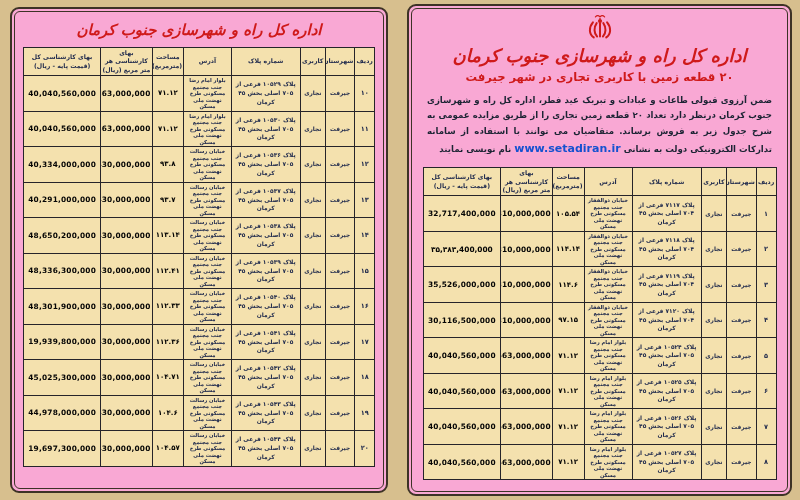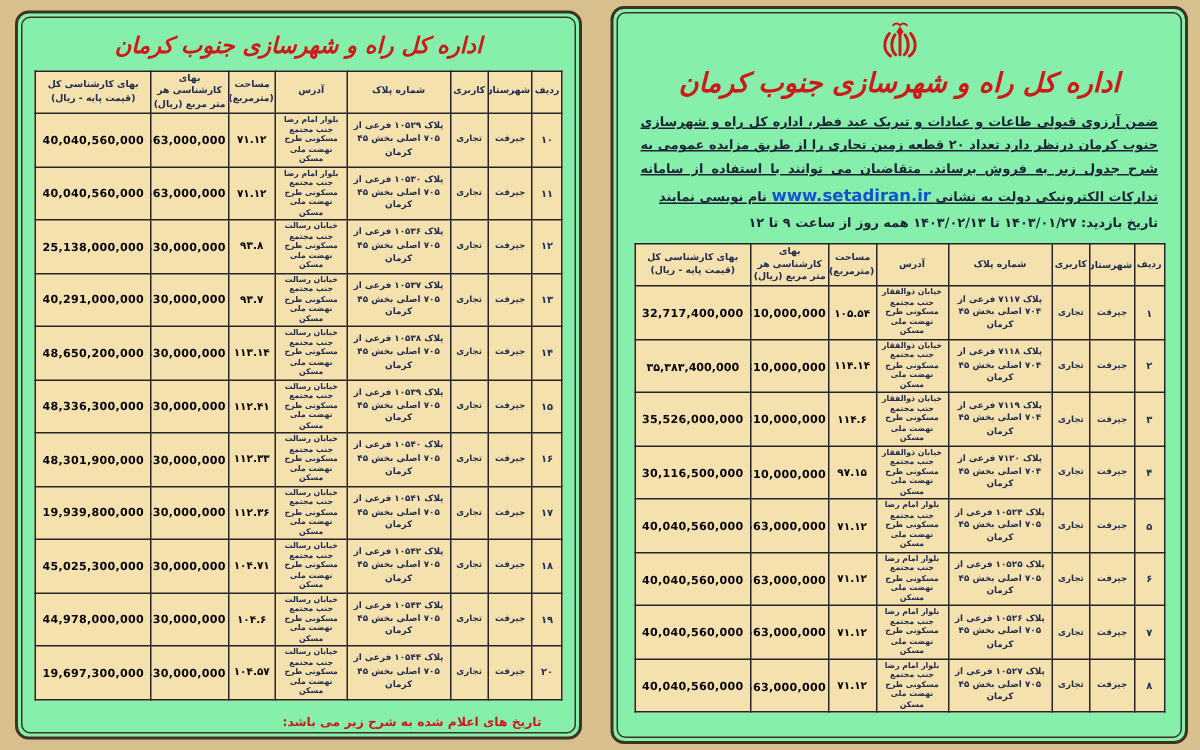--- a/index.html
+++ b/index.html
@@ -4,21 +4,21 @@
 <style>
   html,body{margin:0;padding:0;}
   body{
     width:800px;height:500px;
     background:#d7bf8e;
     font-family:"DejaVu Sans",sans-serif;
     position:relative;overflow:hidden;
   }
   .page{
     position:absolute;
-    background:#86efac;
+    background:#f9a8d4;
     border:2px solid #3d3226;
     border-radius:9px;
     box-sizing:border-box;
   }
   .page-inner{
     position:absolute;inset:2px;
     border:1px solid #3d3226;
     border-radius:6px;
     box-sizing:border-box;
     direction:rtl;
@@ -35,21 +35,21 @@
   .page-right .callig-title{font-size:18px;margin-top:1px;}
 
   .emblem{display:block;margin:5px auto 0;}
 
   .notice-title{color:#cf1a1a;font-weight:bold;text-align:center;font-size:11px;margin-top:8px;}
   .notice-sub{color:#cf1a1a;font-weight:bold;text-align:center;font-size:11.5px;margin-top:4px;}
 
   .body-par{
     margin:9px 15px 0;
     font-size:8.6px;font-weight:bold;color:#1c2434;
-    text-align:justify;line-height:1.8;text-decoration:underline;
+    text-align:justify;line-height:1.8;
   }
   .site-link{color:#1551d0;font-size:11px;font-weight:bold;direction:ltr;unicode-bidi:embed;}
   .visit-line{margin:3px 15px 0;font-size:8.6px;font-weight:bold;color:#1c2434;text-align:right;}
 
   table.sale{
     border-collapse:collapse;table-layout:fixed;
     direction:rtl;
     background:#f4e1ae;
   }
   .page-right table.sale{width:354px;margin:8px auto 0;}
@@ -132,21 +132,21 @@
             <td class="c-total">40,040,560,000</td>
           </tr>
           <tr>
             <td class="c-no">۱۲</td>
             <td class="c-city">جیرفت</td>
             <td class="c-usage">تجاری</td>
             <td class="c-plot">پلاک ۱۰۵۳۶ فرعی از ۷۰۵ اصلی بخش ۴۵ کرمان</td>
             <td class="c-address">خیابان رسالت جنب مجتمع مسکونی طرح نهضت ملی مسکن</td>
             <td class="c-area">۹۳.۸</td>
             <td class="c-unit">430,000,000</td>
-            <td class="c-total">25,138,000,000</td>
+            <td class="c-total">40,334,000,000</td>
           </tr>
           <tr>
             <td class="c-no">۱۳</td>
             <td class="c-city">جیرفت</td>
             <td class="c-usage">تجاری</td>
             <td class="c-plot">پلاک ۱۰۵۳۷ فرعی از ۷۰۵ اصلی بخش ۴۵ کرمان</td>
             <td class="c-address">خیابان رسالت جنب مجتمع مسکونی طرح نهضت ملی مسکن</td>
             <td class="c-area">۹۳.۷</td>
             <td class="c-unit">430,000,000</td>
             <td class="c-total">40,291,000,000</td>
@@ -217,27 +217,20 @@
             <td class="c-usage">تجاری</td>
             <td class="c-plot">پلاک ۱۰۵۴۴ فرعی از ۷۰۵ اصلی بخش ۴۵ کرمان</td>
             <td class="c-address">خیابان رسالت جنب مجتمع مسکونی طرح نهضت ملی مسکن</td>
             <td class="c-area">۱۰۴.۵۷</td>
             <td class="c-unit">430,000,000</td>
             <td class="c-total">19,697,300,000</td>
           </tr>
         </tbody>
     </table>
 
-    <div class="dates-wrap">
-      <div class="dates-block">
-        <div class="dates-heading">تاریخ های اعلام شده به شرح زیر می باشد:</div>
-
-      </div>
-
-    </div>
 
   </div>
 </div>
 
 <div class="page page-right">
   <div class="page-inner">
 
     <svg class="emblem" width="32" height="30" viewBox="0 0 36 36">
       <g stroke="#cf1a1a" fill="none" stroke-width="2.4" stroke-linecap="round">
         <path d="M9.5 10 C 4.5 16, 4.5 24, 10.5 28"></path>
@@ -246,27 +239,27 @@
         <path d="M21.99 11 C 25.5 16, 25.5 23, 21.5 27"></path>
         <path d="M26.5 10 C 31.5 16, 31.5 24, 25.5 28"></path>
       </g>
       <g stroke="#cf1a1a" fill="#cf1a1a" stroke-width="1">
         <path d="M18 5 L 15.8 8.5 L 18 12 L 20.2 8.5 Z"></path>
       </g>
       <path d="M12.5 3.4 q 2.7 -2.8 5.5 0 q 2.7 -2.8 5.5 0" stroke="#cf1a1a" fill="none" stroke-width="1.5" stroke-linecap="round"></path>
     </svg>
 
     <div class="callig-title">اداره کل راه و شهرسازی جنوب کرمان</div>
+    <div class="notice-sub">۲۰ قطعه زمین با کاربری تجاری در شهر جیرفت</div>
 
     <div class="body-par">
       <span>ضمن آرزوی قبولی طاعات و عبادات و تبریک عید فطر، اداره کل راه و شهرسازی جنوب کرمان درنظر دارد تعداد ۲۰ قطعه زمین تجاری را از طریق مزایده عمومی به شرح جدول زیر به فروش برساند. متقاضیان می توانند با استفاده از سامانه تدارکات الکترونیکی دولت به نشانی</span>
       <span class="site-link">www.setadiran.ir</span>
       <span>نام نویسی نمایند</span>
     </div>
-    <div class="visit-line">تاریخ بازدید: ۱۴۰۳/۰۱/۲۷ تا ۱۴۰۳/۰۲/۱۳ همه روز از ساعت ۹ تا ۱۲</div>
 
     <table class="sale">
       <colgroup>
         <col class="col-no">
           <col class="col-city">
           <col class="col-usage">
           <col class="col-plot">
         <col class="col-address">
           <col class="col-area">
           <col class="col-unit">

